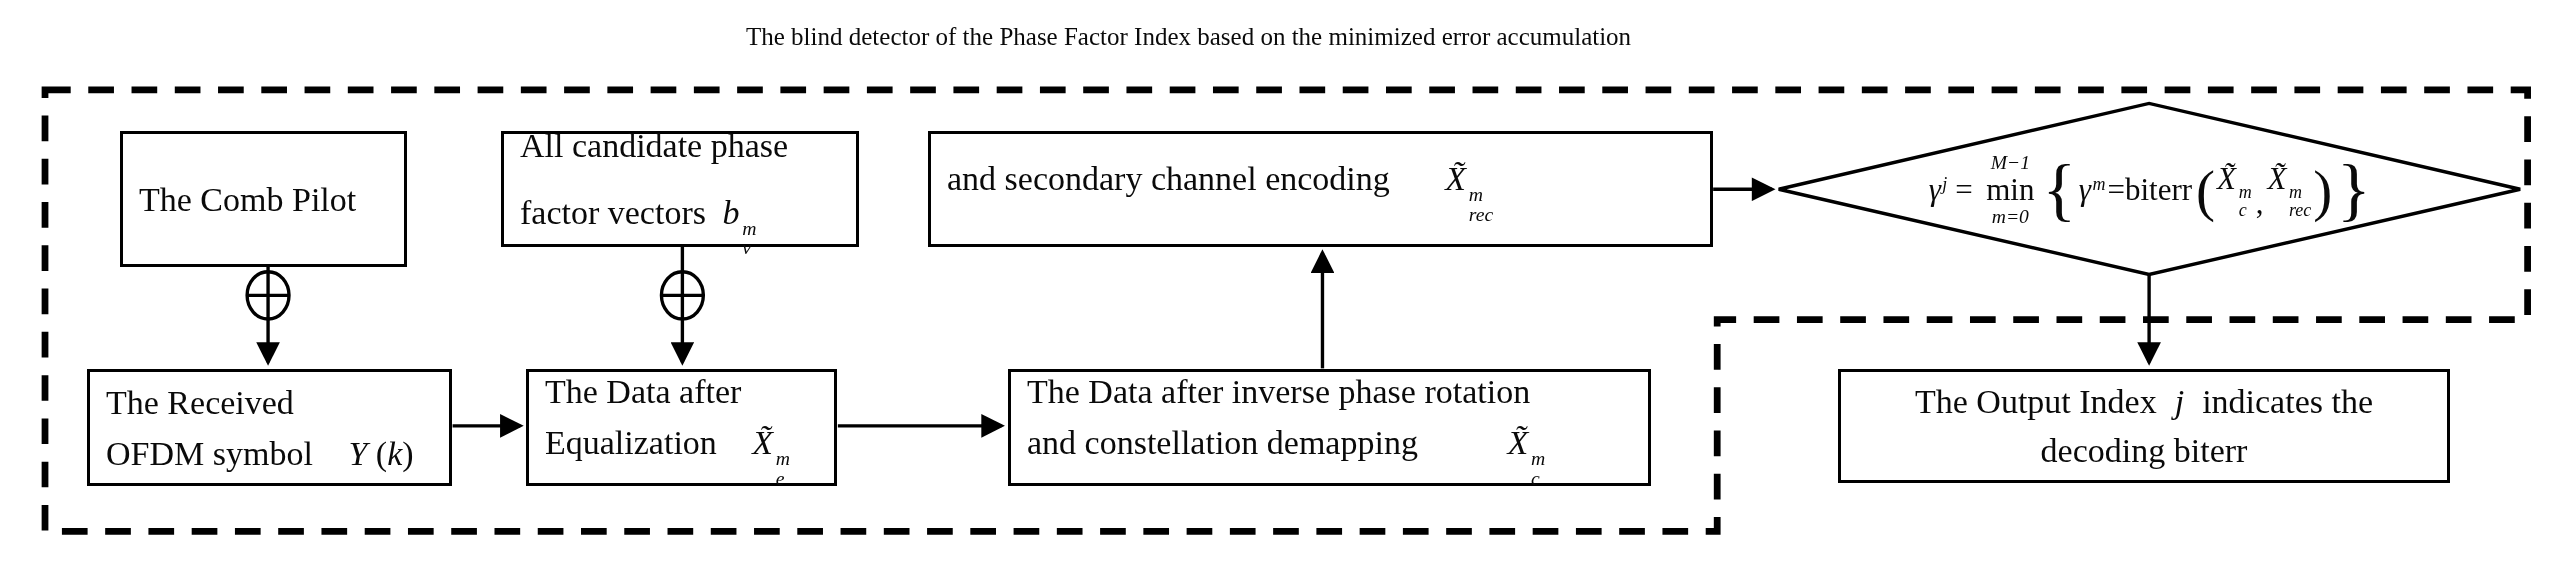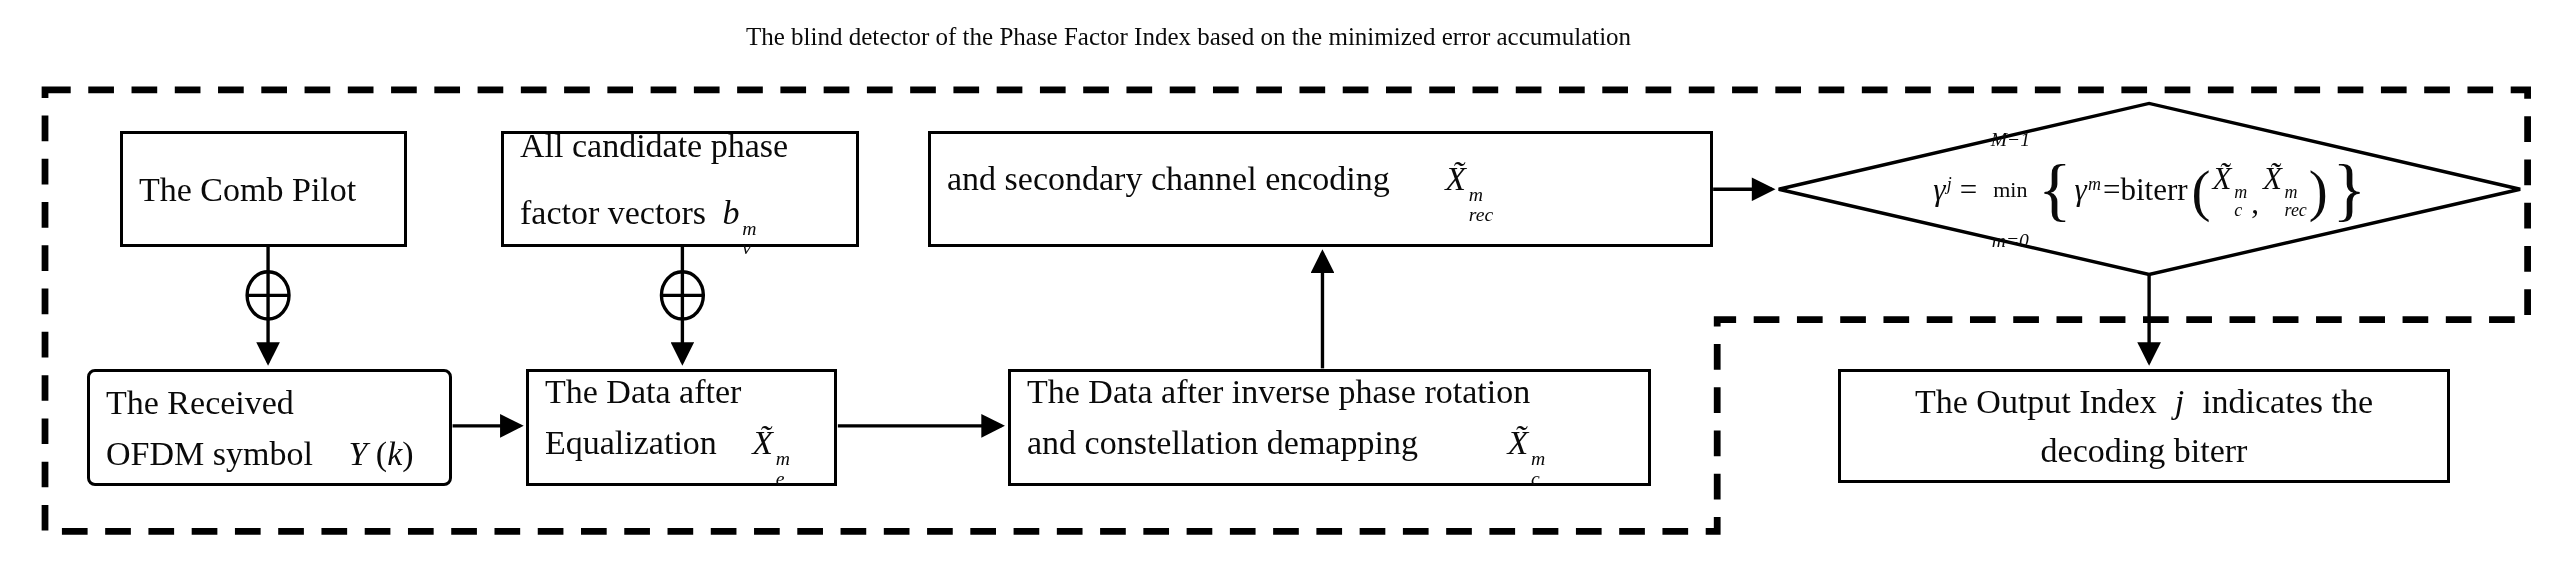--- a/index.html
+++ b/index.html
@@ -20,23 +20,23 @@
       font-size:58%;line-height:1.0;vertical-align:-0.55em;margin-left:2.7px;font-style:italic;}
   .symgap{margin-left:27px;}
   .symgap-lg{margin-left:47px;}
   .symgap-xl{margin-left:81px;}
   .wordgap{margin:0 9.5px;}
   .formula{position:absolute;left:1793px;top:133px;width:716px;height:114px;
            display:flex;align-items:center;justify-content:center;
            font-size:31px;white-space:nowrap;color:#0a0a0a;}
   .rel{margin:0 8px;}
   .tight{margin:11px 2px;}
-  .minstack{display:inline-flex;flex-direction:column;align-items:center;margin:0 5.4px;line-height:1;gap:28px;}
+  .minstack{display:inline-flex;flex-direction:column;align-items:center;margin:0 5.4px;line-height:1;}
   .minstack .lim{font-size:19.6px;font-style:italic;line-height:1.1;}
-  .minstack .word{font-size:22px;line-height:1.05;text-align:center;}
+  .minstack .word{font-size:31px;line-height:1.05;text-align:center;}
   .brace{font-size:70px;font-weight:300;line-height:1;margin:0 2.7px;}
   .paren{font-size:57px;font-weight:300;line-height:1;margin:0 2px;}
   .comma{margin:0 4px;align-self:flex-end;padding-bottom:26px;}
 </style>
 </head>
 <body>
 
 <div id="stage">
 
   <svg id="wires" width="2576" height="561" viewBox="0 0 3808 830">
@@ -63,21 +63,21 @@
     <g>
       <ellipse cx="1008" cy="437" rx="31" ry="35" fill="none" stroke="#000" stroke-width="5"></ellipse>
       <line x1="977" y1="437" x2="1039" y2="437" stroke="#000" stroke-width="5"></line>
     </g>
 
     <polygon points="2630,280 3178,153 3727,280 3178,406" fill="#ffffff" stroke="#000" stroke-width="5"></polygon>
   </svg>
 
   <div class="title">The blind detector of the Phase Factor Index based on the minimized error accumulation</div>
 
-  <div class="node" style="left:120px;top:131px;width:287px;height:116px;">
+  <div class="node" style="left:120px;top:131px;width:287px;height:136px;">
     <div class="row">The Comb Pilot</div>
   </div>
 
   <div class="node" style="left:501px;top:131px;width:358px;height:116px;gap:16px;">
     <div class="row">All candidate phase</div>
     <div class="row">
       <span>factor vectors</span>
       <span class="atom" style="margin-left:8px;"><span class="it">b</span><span class="ss">
             <span>m</span>
             <span>v</span>
@@ -88,21 +88,21 @@
   <div class="node" style="left:928px;top:131px;width:785px;height:116px;">
     <div class="row">
       <span>and secondary channel encoding</span>
       <span class="atom symgap-lg"><span class="it">X̃</span><span class="ss">
             <span>m</span>
             <span>rec</span>
           </span></span>
     </div>
   </div>
 
-  <div class="node" style="left:87px;top:369px;width:365px;height:117px;border-radius:8px;">
+  <div class="node" style="left:87px;top:369px;width:365px;height:117px;">
     <div class="row">The Received</div>
     <div class="row">
       <span>OFDM symbol</span>
       <span class="atom symgap"><span class="it">Y</span>&nbsp;<span>(</span><span class="it">k</span><span>)</span></span>
     </div>
   </div>
 
   <div class="node" style="left:526px;top:369px;width:311px;height:117px;">
     <div class="row">The Data after</div>
     <div class="row">

